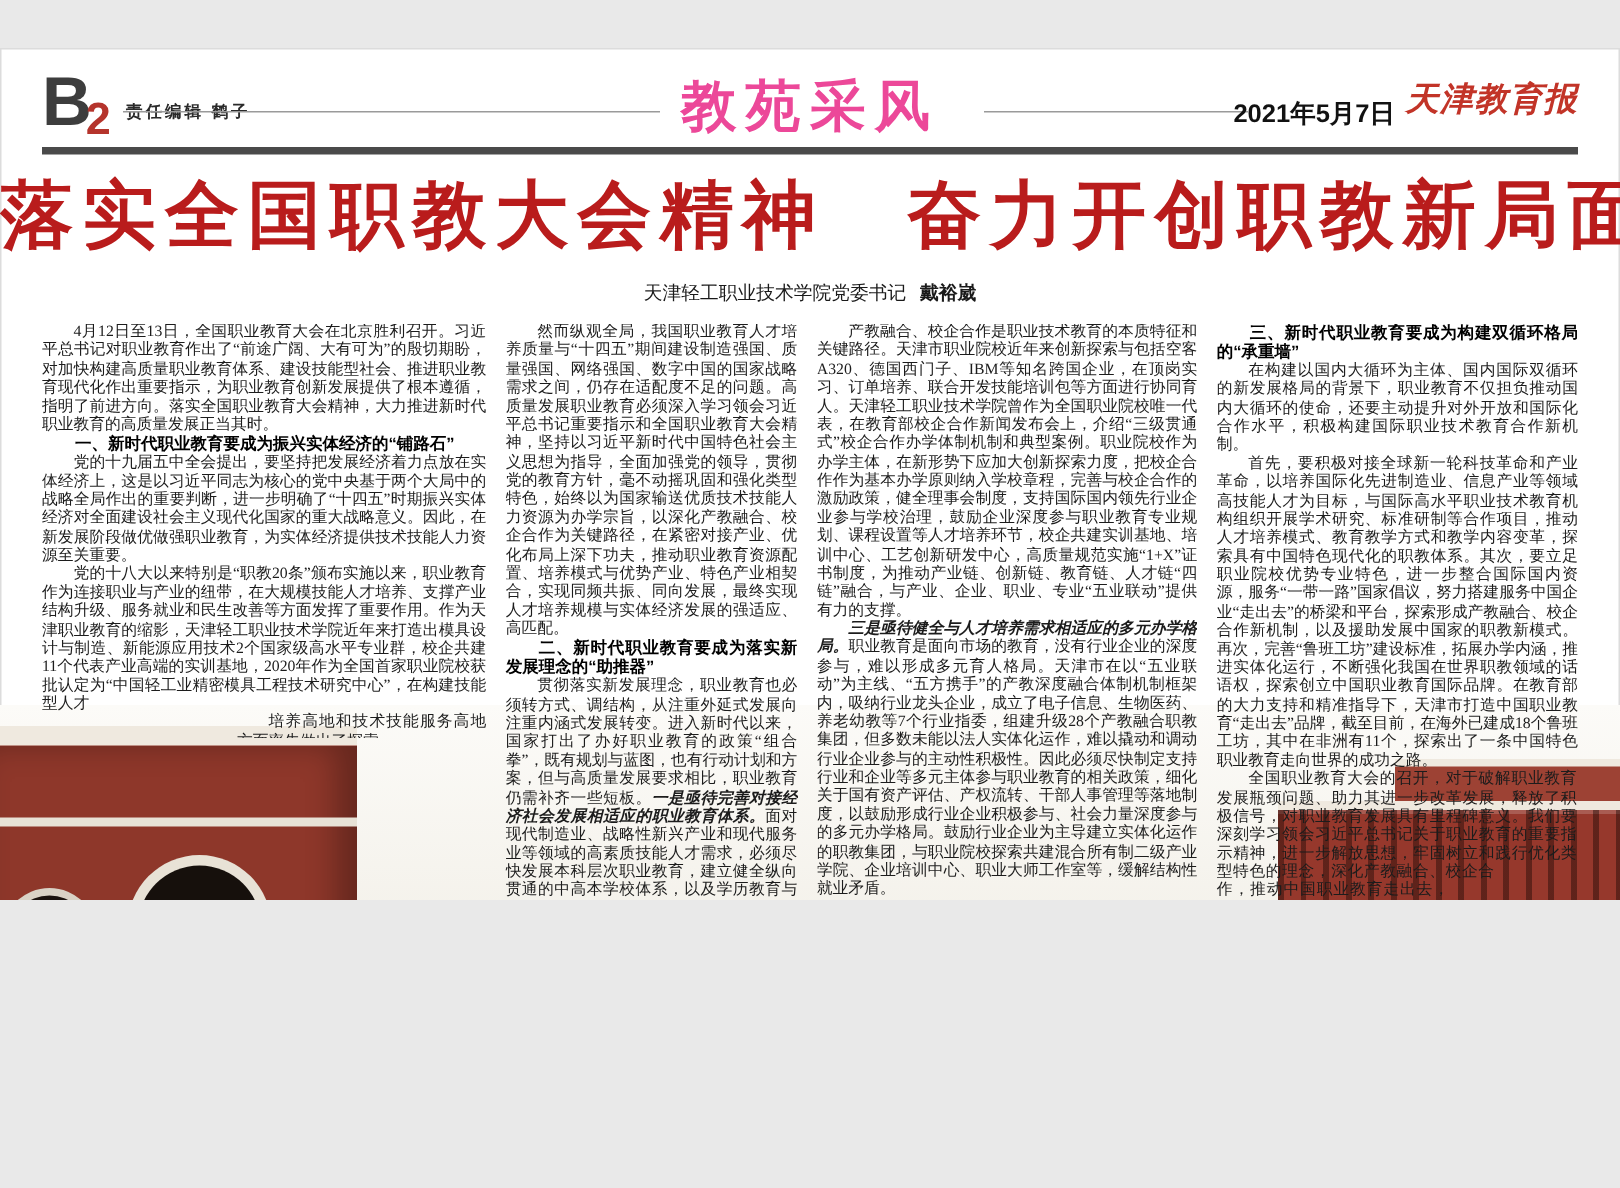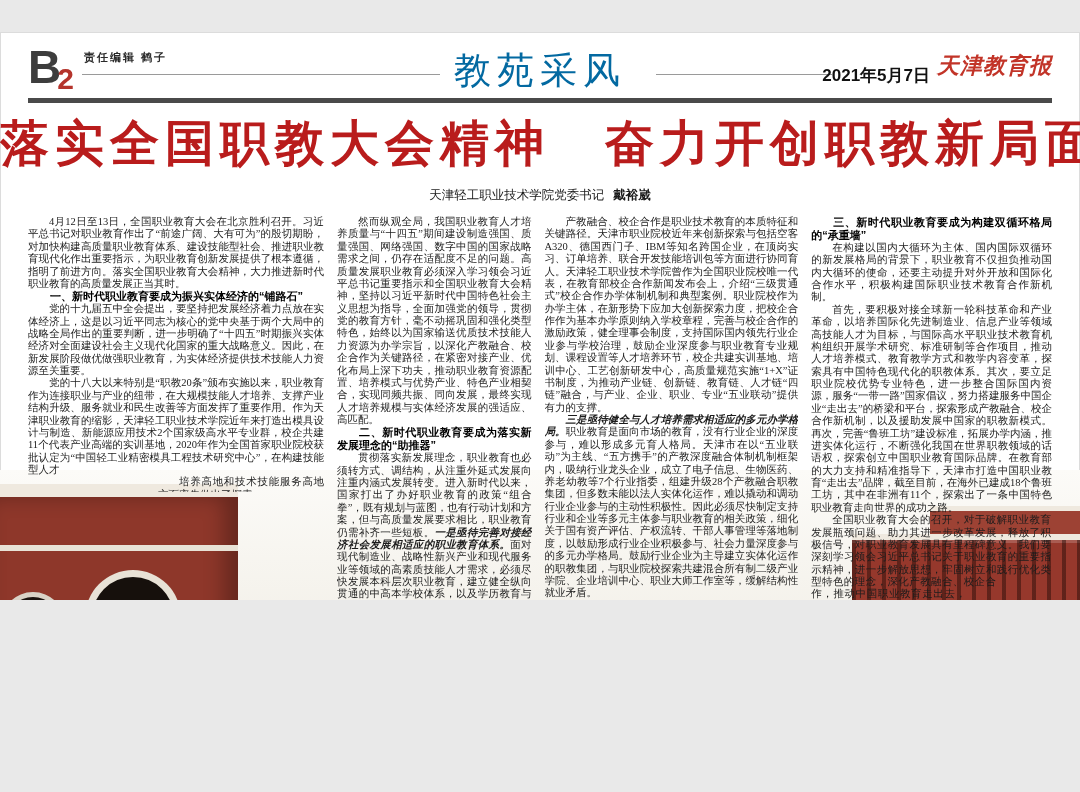--- a/index.html
+++ b/index.html
@@ -4,25 +4,25 @@
 <style>
   html,body{margin:0;padding:0;background:#e9e9e9;}
   .page{position:relative;width:1080px;height:568px;background:#ffffff;overflow:hidden;
         font-family:"Liberation Serif","DejaVu Serif",serif;color:#1d1d1d;
         box-shadow:inset 0 0 0 1px #dcdcdc;margin-top:32px;}
   
   .hdr{position:absolute;left:28px;top:8px;right:28px;height:58px;}
   .b2{position:absolute;left:0;top:4px;font-family:"Liberation Sans","DejaVu Sans",sans-serif;font-weight:800;line-height:1;}
   .b2 .bL{font-size:46px;color:#3d3d3d;}
   .b2 .bN{font-size:30px;color:#b5342c;position:relative;top:6px;left:-4px;}
-  .editor{position:absolute;left:56px;top:10px;font-size:11px;font-weight:bold;color:#2a2a2a;
+  .editor{position:absolute;left:56px;top:27px;font-size:11px;font-weight:bold;color:#2a2a2a;
           font-family:"Liberation Sans","DejaVu Sans",sans-serif;letter-spacing:2px;}
   .hline1{position:absolute;left:54px;top:34px;width:358px;border-top:1px solid #9a9a9a;}
-  .secT{position:absolute;left:50%;transform:translateX(-50%);top:6px;font-size:37px;font-weight:400;
-        color:#0369a1;letter-spacing:6px;white-space:nowrap;}
+  .secT{position:absolute;left:50%;transform:translateX(-50%);top:6px;font-size:37px;font-weight:700;
+        color:#ec4899;letter-spacing:6px;white-space:nowrap;}
   .hline2{position:absolute;left:628px;top:34px;width:176px;border-top:1px solid #9a9a9a;}
   .dateT{position:absolute;right:122px;top:24px;font-size:17px;font-weight:bold;color:#111;
          font-family:"Liberation Sans","DejaVu Sans",sans-serif;}
   .mast{position:absolute;right:0;top:11px;font-size:22px;color:#c23428;font-weight:bold;
         font-style:italic;letter-spacing:1px;white-space:nowrap;}
   .thickbar{position:absolute;left:28px;right:28px;top:66px;height:5px;background:#4a4a4a;}
   
   .headline{position:absolute;top:80px;left:0;width:100%;text-align:center;font-size:49px;
             font-weight:900;color:#b91c1c;letter-spacing:6px;white-space:nowrap;line-height:1.3;}
   .byline{position:absolute;top:155px;left:0;width:100%;text-align:center;font-size:12.5px;color:#1a1a1a;}

